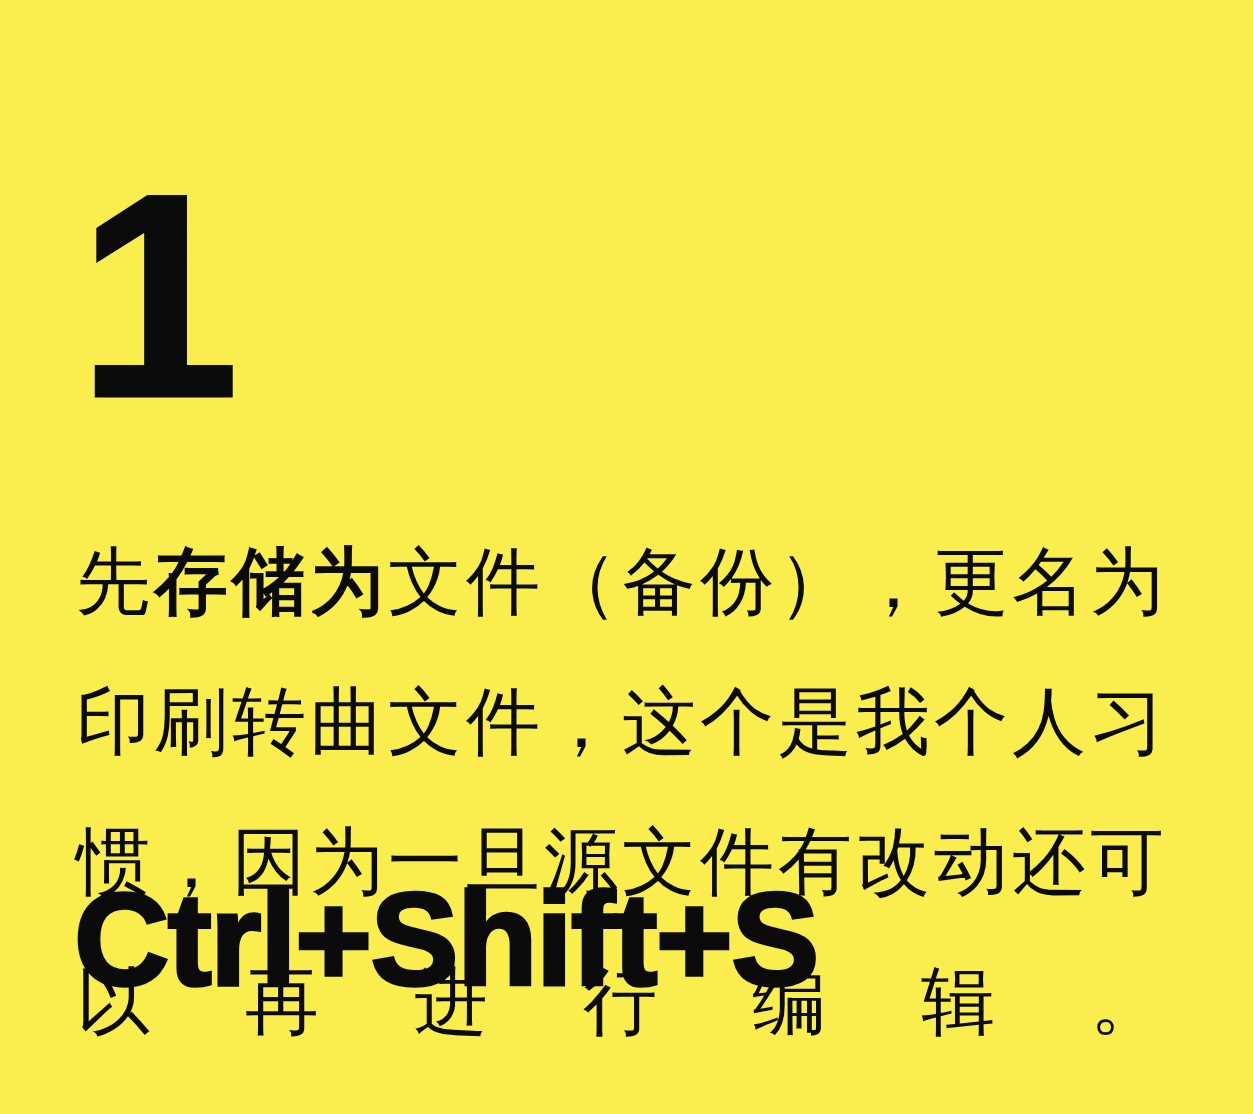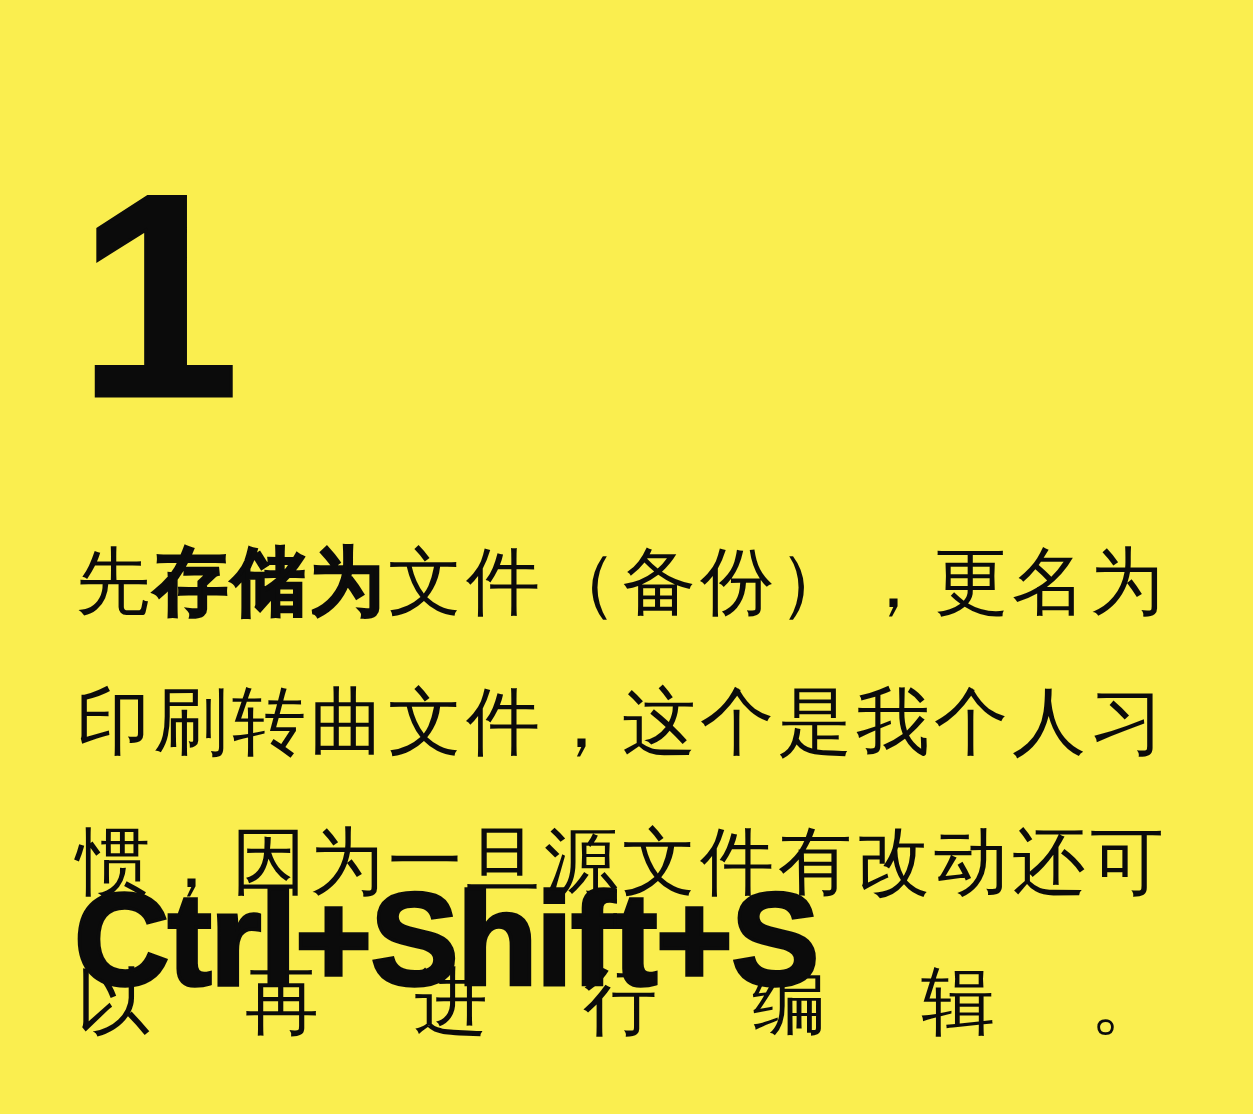--- a/index.html
+++ b/index.html
@@ -48,21 +48,21 @@
     line-height: 140px;
     font-weight: 300;
     text-align: justify;
     text-justify: inter-character;
     font-family: "Liberation Sans", "DejaVu Sans", sans-serif;
   }
   .body-copy .run {
     white-space: pre-wrap;
   }
   .body-copy .run-bold {
-    font-weight: 700;
+    font-weight: 400;
     -webkit-text-stroke: 2.2px #0B0B0B;
   }
   
   .body-copy::after {
     content: "";
     display: inline-block;
     width: 100%;
   }
 
   

